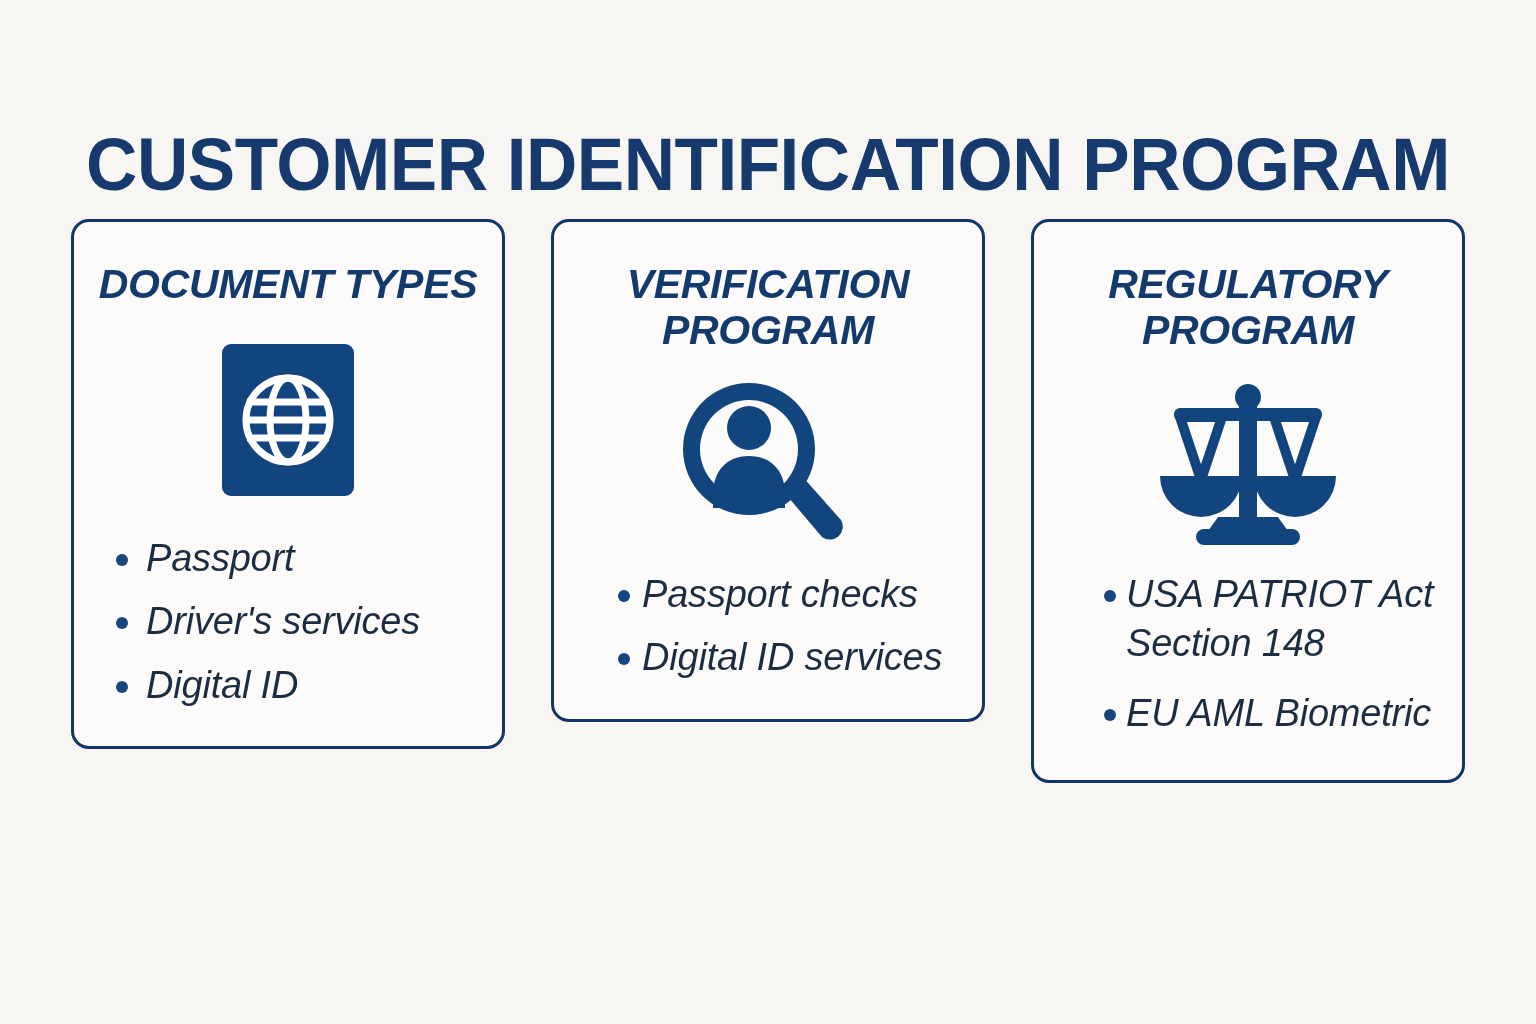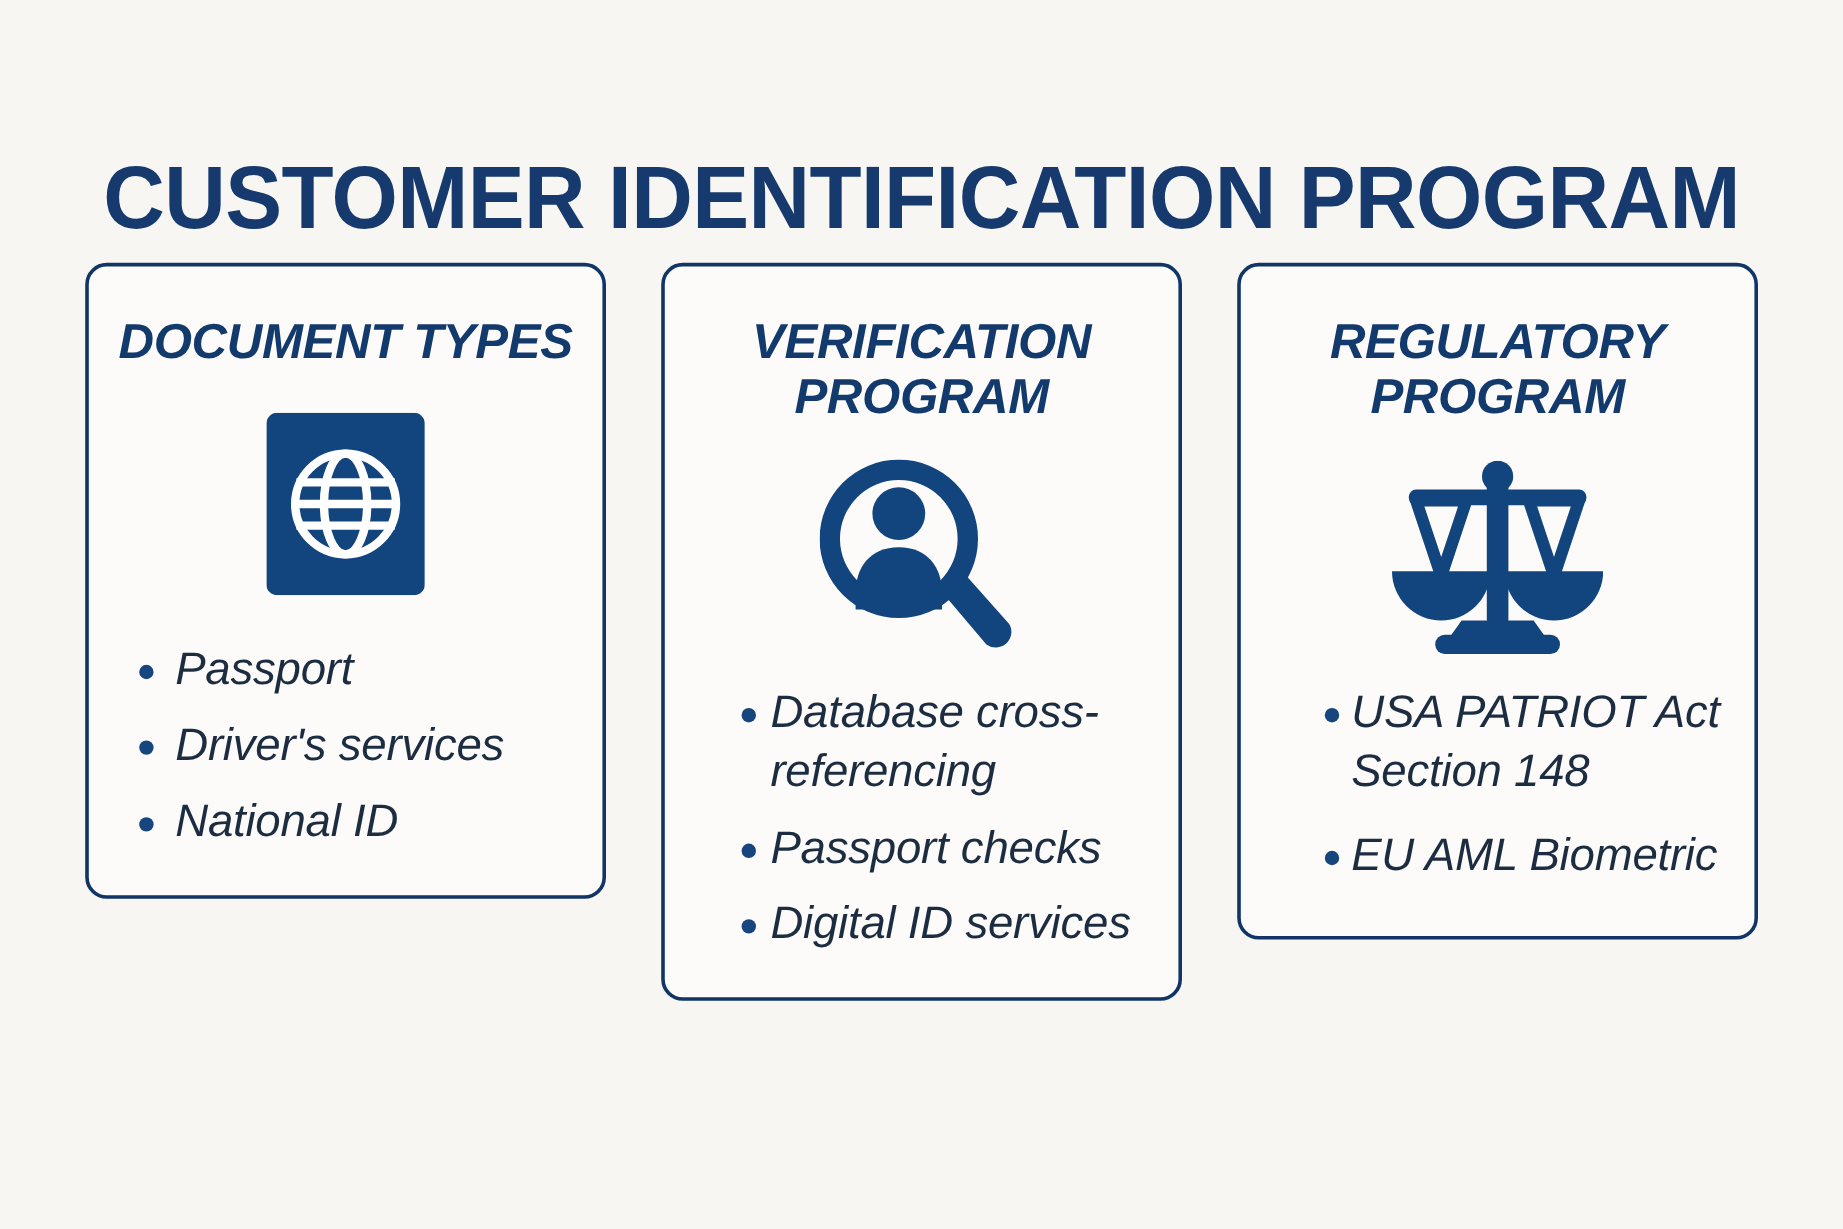--- a/index.html
+++ b/index.html
@@ -128,38 +128,37 @@
             <ellipse cx="66" cy="76" rx="18" ry="42"></ellipse>
             <line x1="25" y1="58" x2="107" y2="58"></line>
             <line x1="24" y1="76" x2="108" y2="76"></line>
             <line x1="25" y1="94" x2="107" y2="94"></line>
           </g>
         </svg>
       </div>
       <ul class="card-list">
         <li><span class="bullet"></span><span>Passport</span></li>
         <li><span class="bullet"></span><span>Driver's services</span></li>
-        <li><span class="bullet"></span><span>National ID</span></li>
+        <li><span class="bullet"></span><span>Digital ID</span></li>
       </ul>
     </section>
 
     <section class="card card-1">
       <h2 class="card-title">VERIFICATION PROGRAM</h2>
       <div class="card-icon">
         <svg width="170" height="166" viewBox="0 0 170 166" aria-hidden="true">
           <g fill="#12447e">
             <path d="M100 108 L118 92 L158 137 a13 13 0 0 1 -19 17 Z"></path>
             <path d="M66 0 A66 66 0 1 0 66 132 A66 66 0 1 0 66 0 Z M66 17 A49 49 0 1 1 66 115 A49 49 0 1 1 66 17 Z"></path>
             <circle cx="66" cy="45" r="22"></circle>
             <path d="M66 73 c-24 0 -36 17 -36 38 v14 h72 v-14 c0 -21 -12 -38 -36 -38 Z"></path>
           </g>
         </svg>
       </div>
       <ul class="card-list">
-        <li><span class="bullet"></span><span>Database cross-referencing</span></li>
         <li><span class="bullet"></span><span>Passport checks</span></li>
         <li><span class="bullet"></span><span>Digital ID services</span></li>
       </ul>
     </section>
 
     <section class="card card-2">
       <h2 class="card-title">REGULATORY PROGRAM</h2>
       <div class="card-icon">
         <svg width="176" height="164" viewBox="0 0 176 164" aria-hidden="true">
           <g fill="#12447e">

